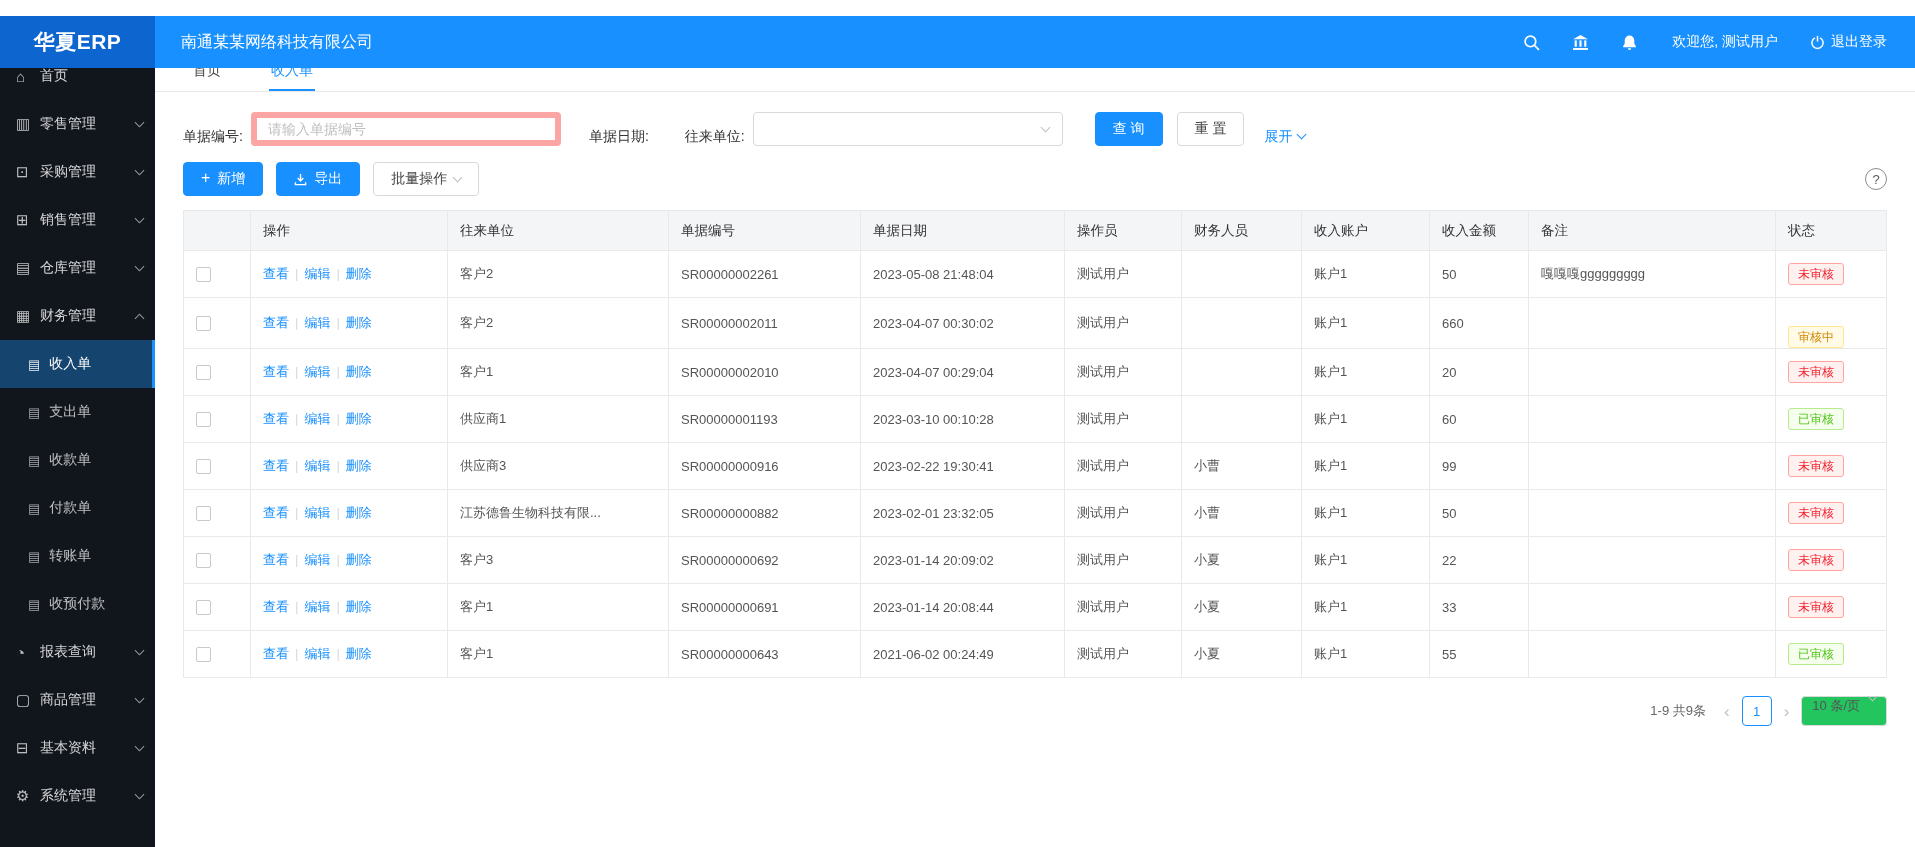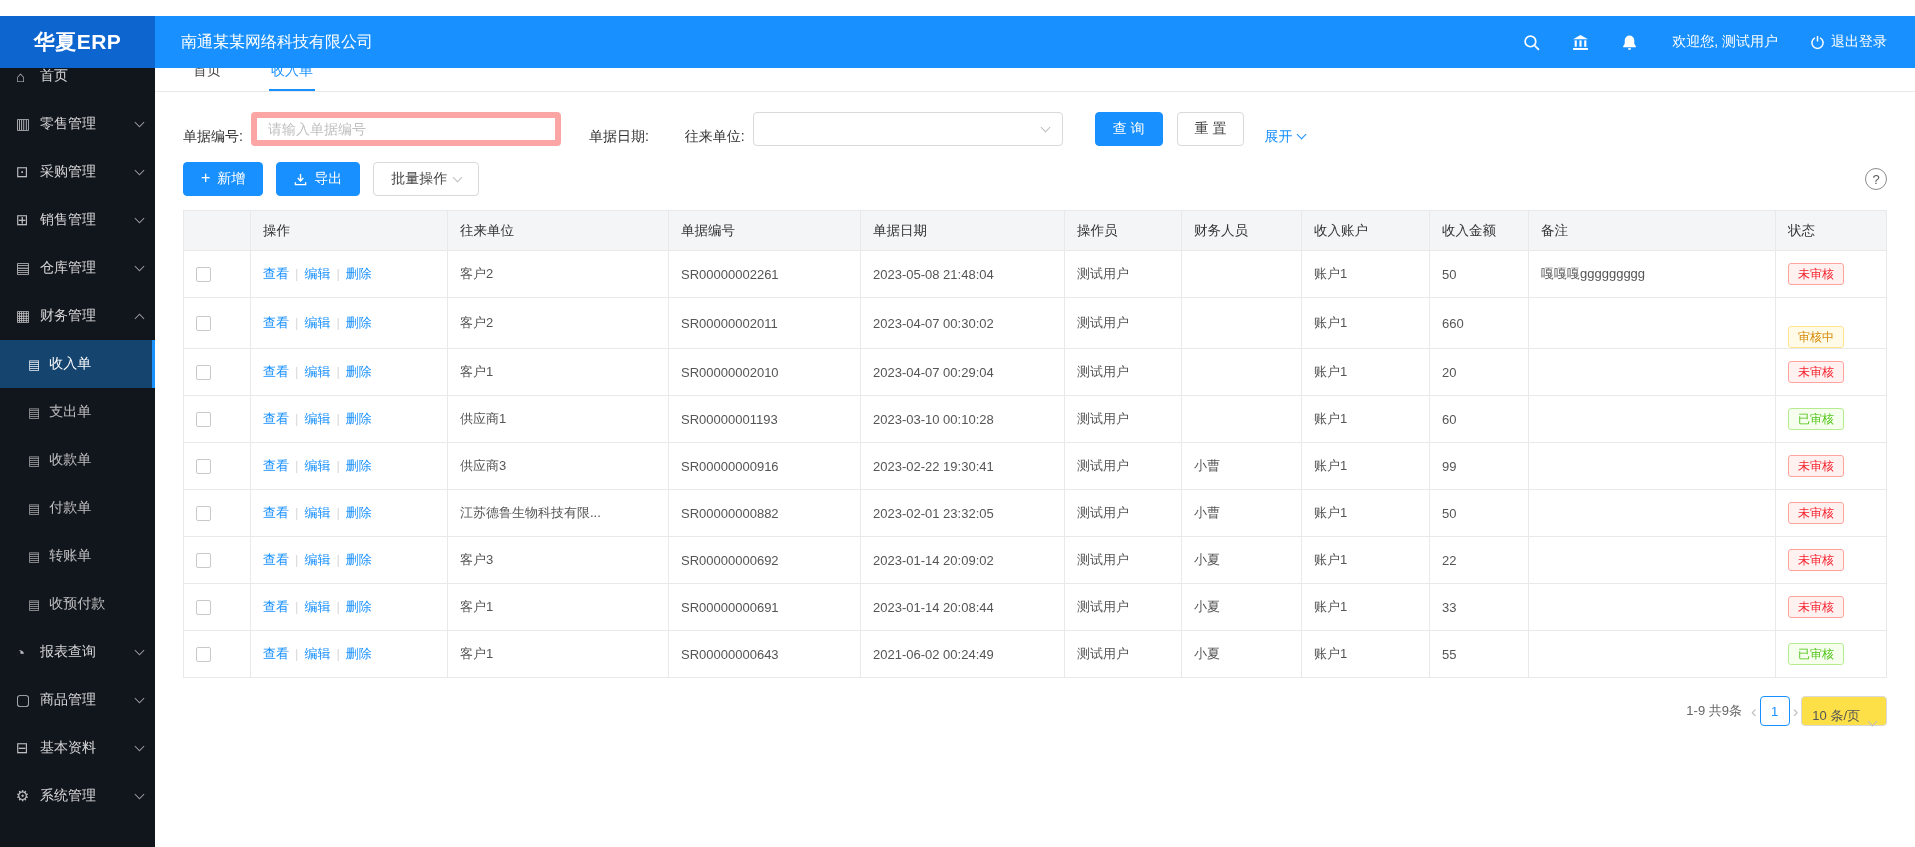--- a/index.html
+++ b/index.html
@@ -95,28 +95,28 @@
   .op { color: #1890ff; cursor: pointer; text-decoration: none; }
   .ops .sep { color: #d9d9d9; margin: 0 6px; }
   .badge { display: inline-block; font-size: 12px; line-height: 1; padding: 4px 9px;
     border-radius: 3px; border: 1px solid; }
   .badge.red { color: #f5222d; background: #fff1f0; border-color: #ffa39e; }
   .badge.orange { color: #d48806; background: #fffbe6; border-color: #ffe58f; margin-top: 28px; }
   .badge.green { color: #52c41a; background: #f6ffed; border-color: #b7eb8f; }
 
   
   .pager { margin-top: 18px; display: flex; justify-content: flex-end; align-items: center;
-    gap: 0; font-size: 13px; color: #666; padding-bottom: 24px; }
+    gap: 9px; font-size: 13px; color: #666; padding-bottom: 24px; }
   .pg-total { margin-right: 6px; }
   .pg-arrow { color: #bfbfbf; font-size: 17px; padding: 0 3px; cursor: pointer; line-height: 1; }
   .pg-num { min-width: 30px; height: 30px; border: 1px solid #1890ff; color: #1890ff;
     border-radius: 4px; display: flex; align-items: center; justify-content: center;
     cursor: pointer; background: #fff; font-size: 13px; }
   .pg-size { height: 30px; border: 1px solid #d9d9d9; border-radius: 4px; display: flex;
-    align-items: flex-end; gap: 9px; padding: 0 10px; cursor: pointer; color: #555; background: #fde047; }
+    align-items: flex-start; gap: 9px; padding: 0 10px; cursor: pointer; color: #555; background: #22c55e; }
 </style>
 </head>
 <body>
 
 <header class="topbar">
   <div class="logo">华夏ERP</div>
   <div class="company">南通某某网络科技有限公司</div>
   <div class="top-right">
     <span class="top-icon">
       <svg viewBox="0 0 16 16" width="17" height="17">

